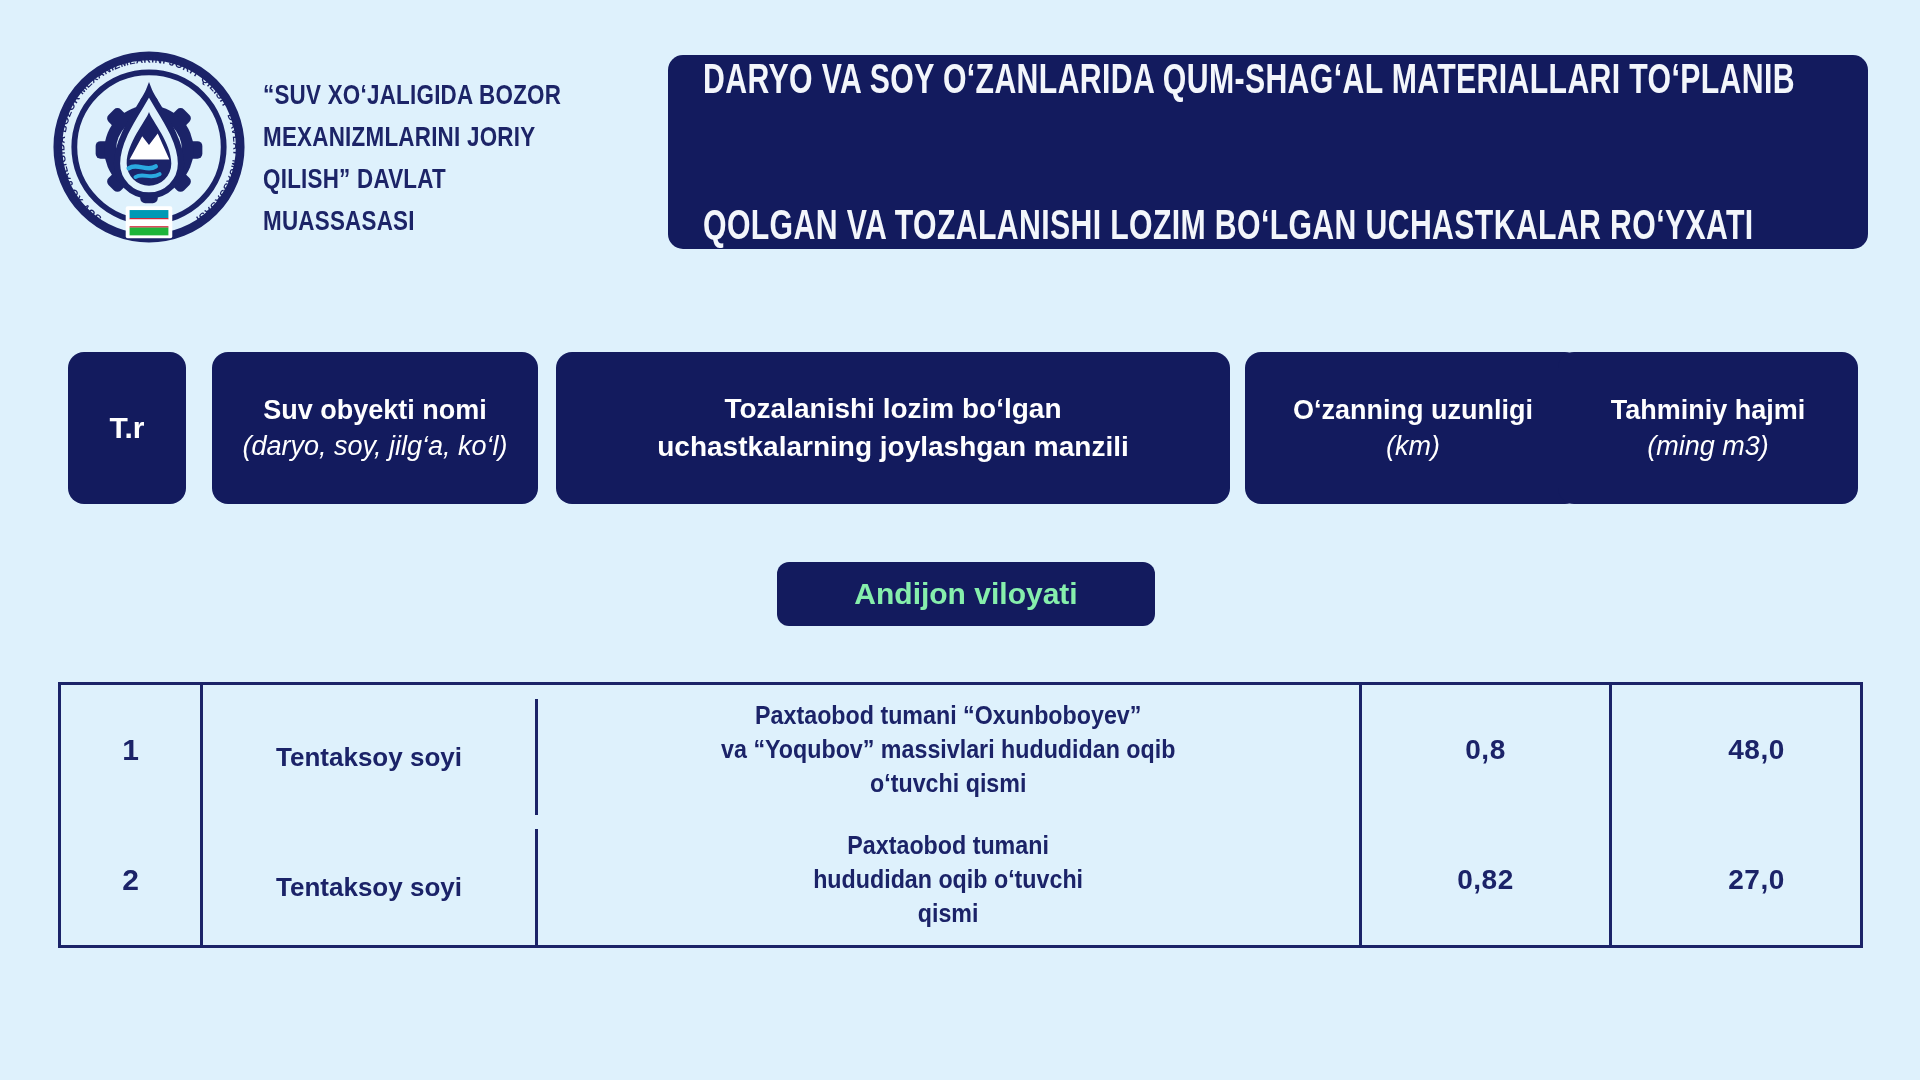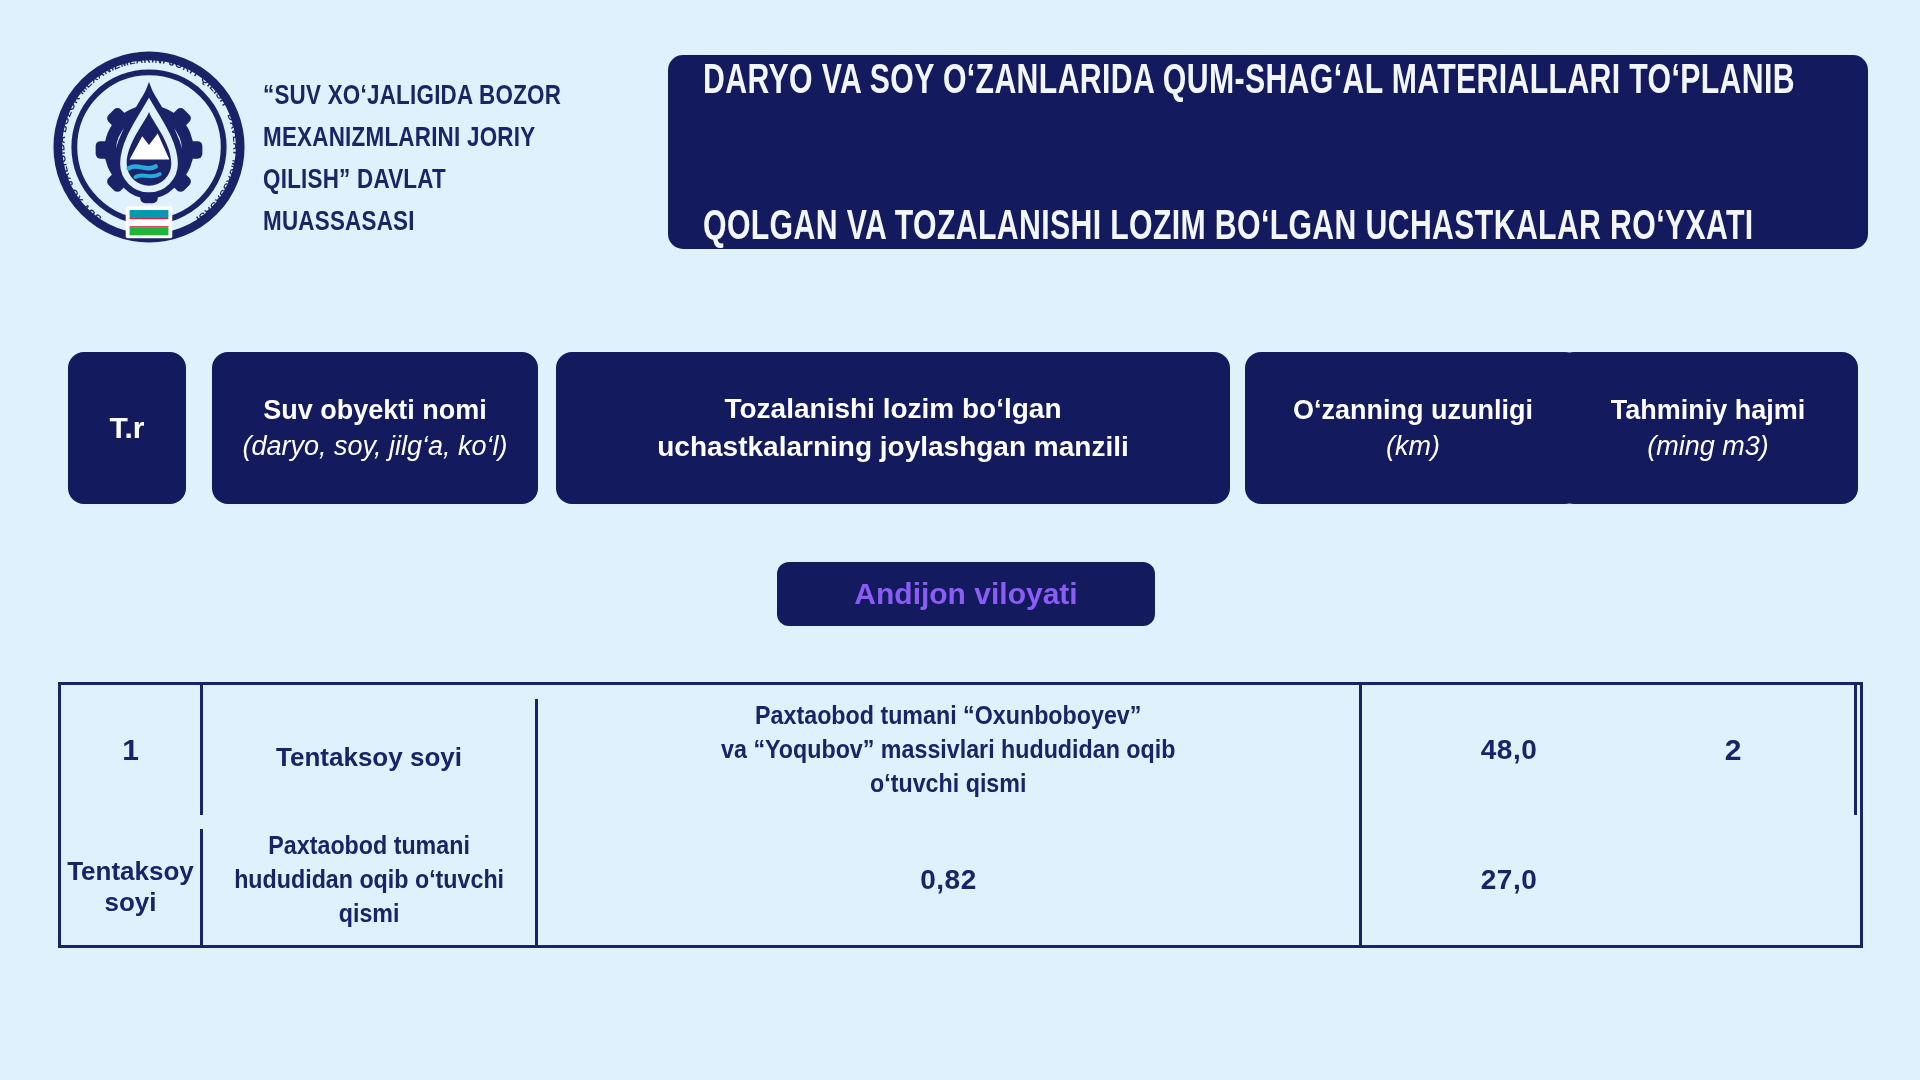--- a/index.html
+++ b/index.html
@@ -56,21 +56,21 @@
   #h-name .s{font-style:italic;font-weight:500;}
   #h-addr {left:556px; width:674px;font-size:28px;font-weight:700;padding:16px 60px;}
   #h-len  {left:1245px;width:336px;font-size:27px;}
   #h-vol  {left:1558px;width:300px;font-size:27px;}
   .hbox .title{font-weight:700;}
   .hbox .sub{font-style:italic;font-weight:500;}
 
   
   #badge{
     left:777px;top:562px;width:378px;height:64px;
-    background:var(--navy);border-radius:12px;color:#8b5cf6;
+    background:var(--navy);border-radius:12px;color:#86efac;
     display:flex;align-items:center;justify-content:center;
     font-size:30px;font-weight:700;
   }
 
   
   #table{
     left:58px;top:682px;width:1805px;
     border:3px solid var(--ink);
     display:grid;
     grid-template-columns:142px 335px 824px 250px 245px;
@@ -170,20 +170,21 @@
 
 <div id="table" class="abs">
 
   <div class="cell row1 num-cell">1</div>
   <div class="cell row1 name-cell">Tentaksoy soyi</div>
   <div class="cell row1">
     <span class="addr-cell">Paxtaobod tumani “Oxunboboyev”
 va “Yoqubov” massivlari hududidan oqib
 o‘tuvchi qismi</span>
   </div>
+  <div class="cell row1 val-cell">0,8</div>
   <div class="cell row1 val-cell last">48,0</div>
 
   <div class="cell num-cell">2</div>
   <div class="cell name-cell">Tentaksoy soyi</div>
   <div class="cell">
     <span class="addr-cell">Paxtaobod tumani
 hududidan oqib o‘tuvchi
 qismi</span>
   </div>
   <div class="cell val-cell">0,82</div>

